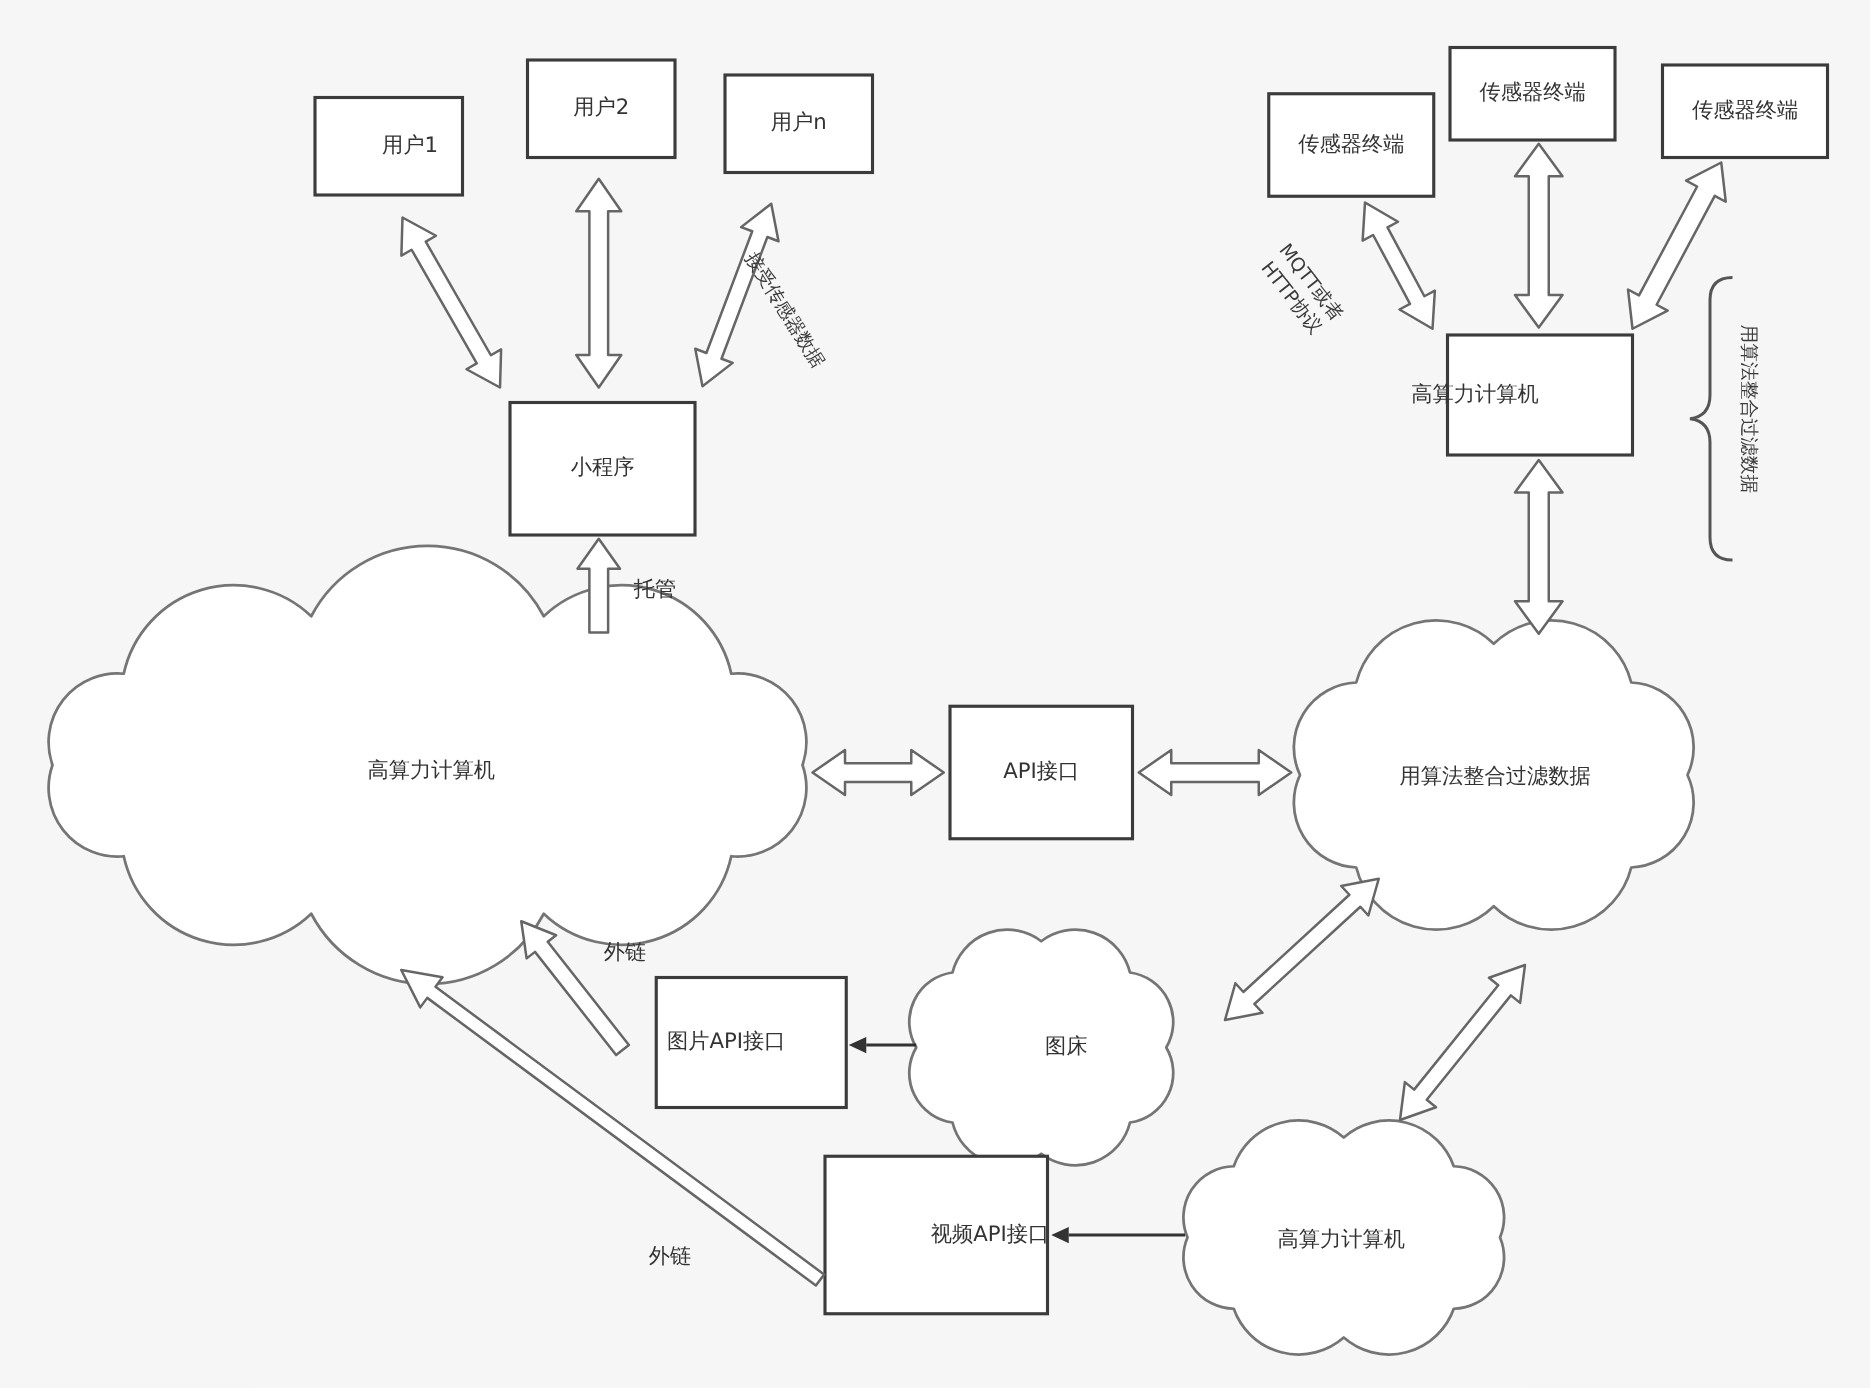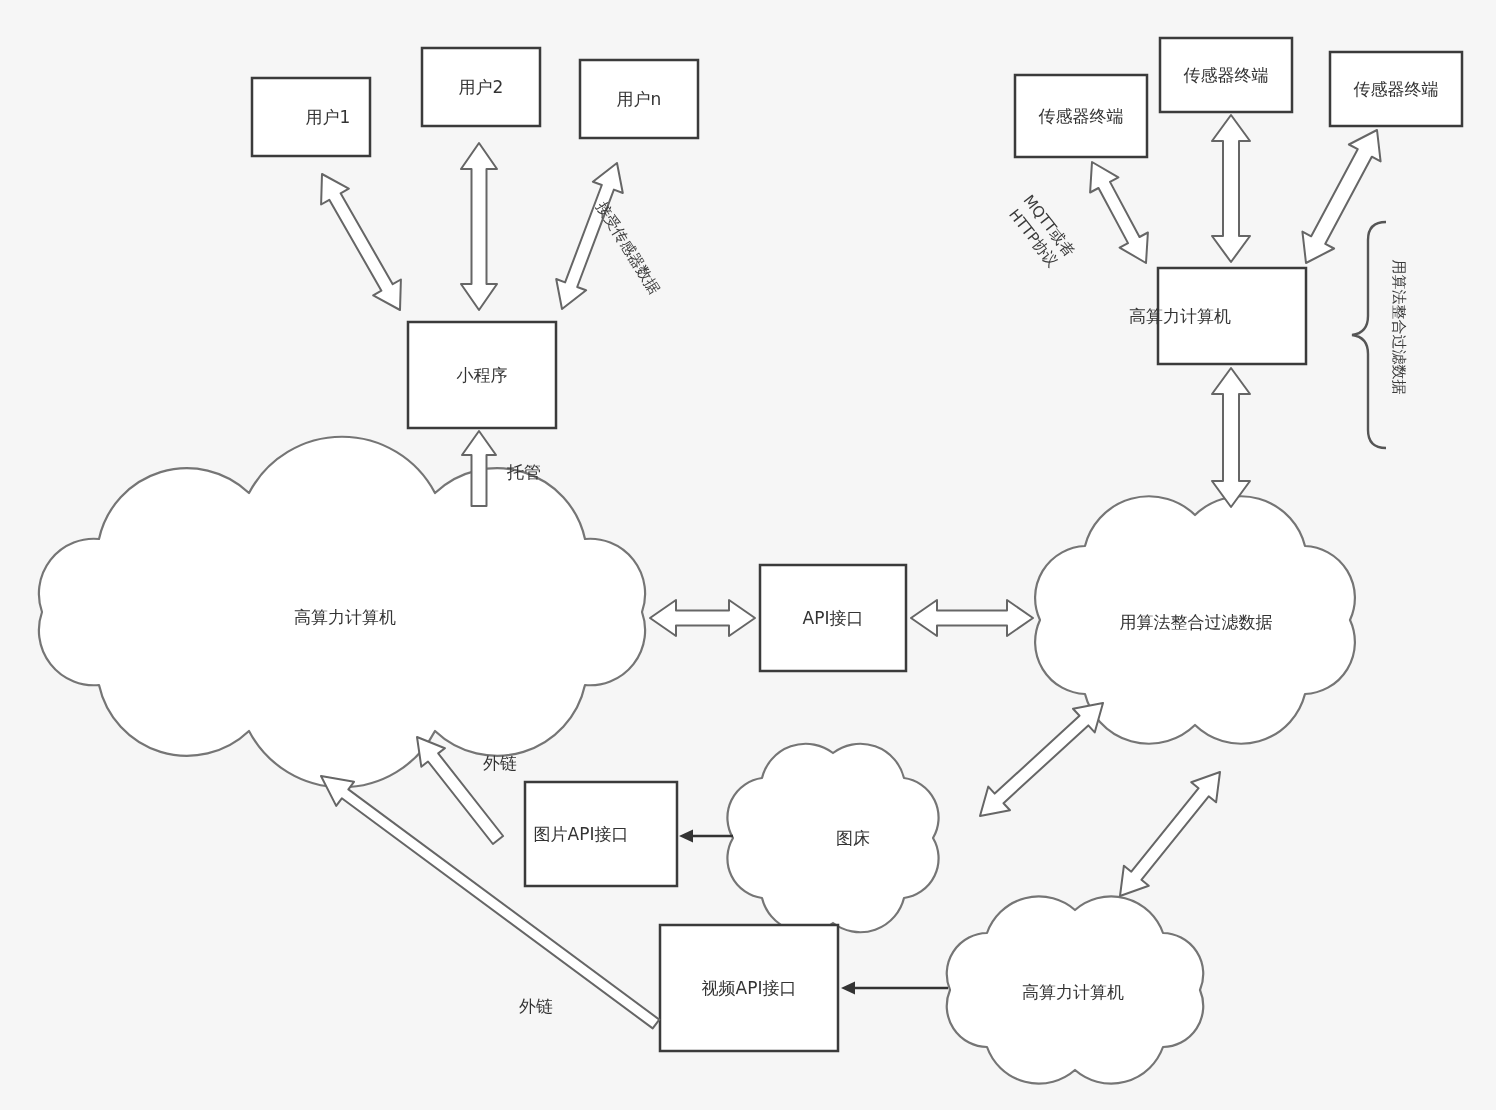--- a/index.html
+++ b/index.html
@@ -83,21 +83,21 @@
   <div class="lbl" style="left:482px;top:375px">小程序</div>
   <div class="lbl" style="left:345px;top:617px">高算力计算机</div>
   <div class="lbl" style="left:833px;top:618px">API接口</div>
   <div class="lbl" style="left:1196px;top:622px">用算法整合过滤数据</div>
   <div class="lbl" style="left:1081px;top:116px">传感器终端</div>
   <div class="lbl" style="left:1226px;top:75px">传感器终端</div>
   <div class="lbl" style="left:1396px;top:89px">传感器终端</div>
   <div class="lbl" style="left:1180px;top:316px">高算力计算机</div>
   <div class="lbl" style="left:581px;top:834px">图片API接口</div>
   <div class="lbl" style="left:853px;top:838px">图床</div>
-  <div class="lbl" style="left:749px;top:988px">视频API接口</div>
+  <div class="lbl" style="left:792px;top:988px">视频API接口</div>
   <div class="lbl" style="left:1073px;top:992px">高算力计算机</div>
 
   <div class="lbl" style="left:524px;top:472px">托管</div>
   <div class="lbl" style="left:500px;top:763px">外链</div>
   <div class="lbl" style="left:536px;top:1006px">外链</div>
   <div class="lbl small" style="left:628px;top:248px;transform:translate(-50%,-50%) rotate(58deg)">接受传感器数据</div>
   <div class="lbl small pre" style="left:1041px;top:232px;transform:translate(-50%,-50%) rotate(52deg)">MQTT或者
 HTTP协议</div>
   <div class="lbl small" style="left:1399px;top:327px;transform:translate(-50%,-50%) rotate(90deg)">用算法整合过滤数据</div>
 

